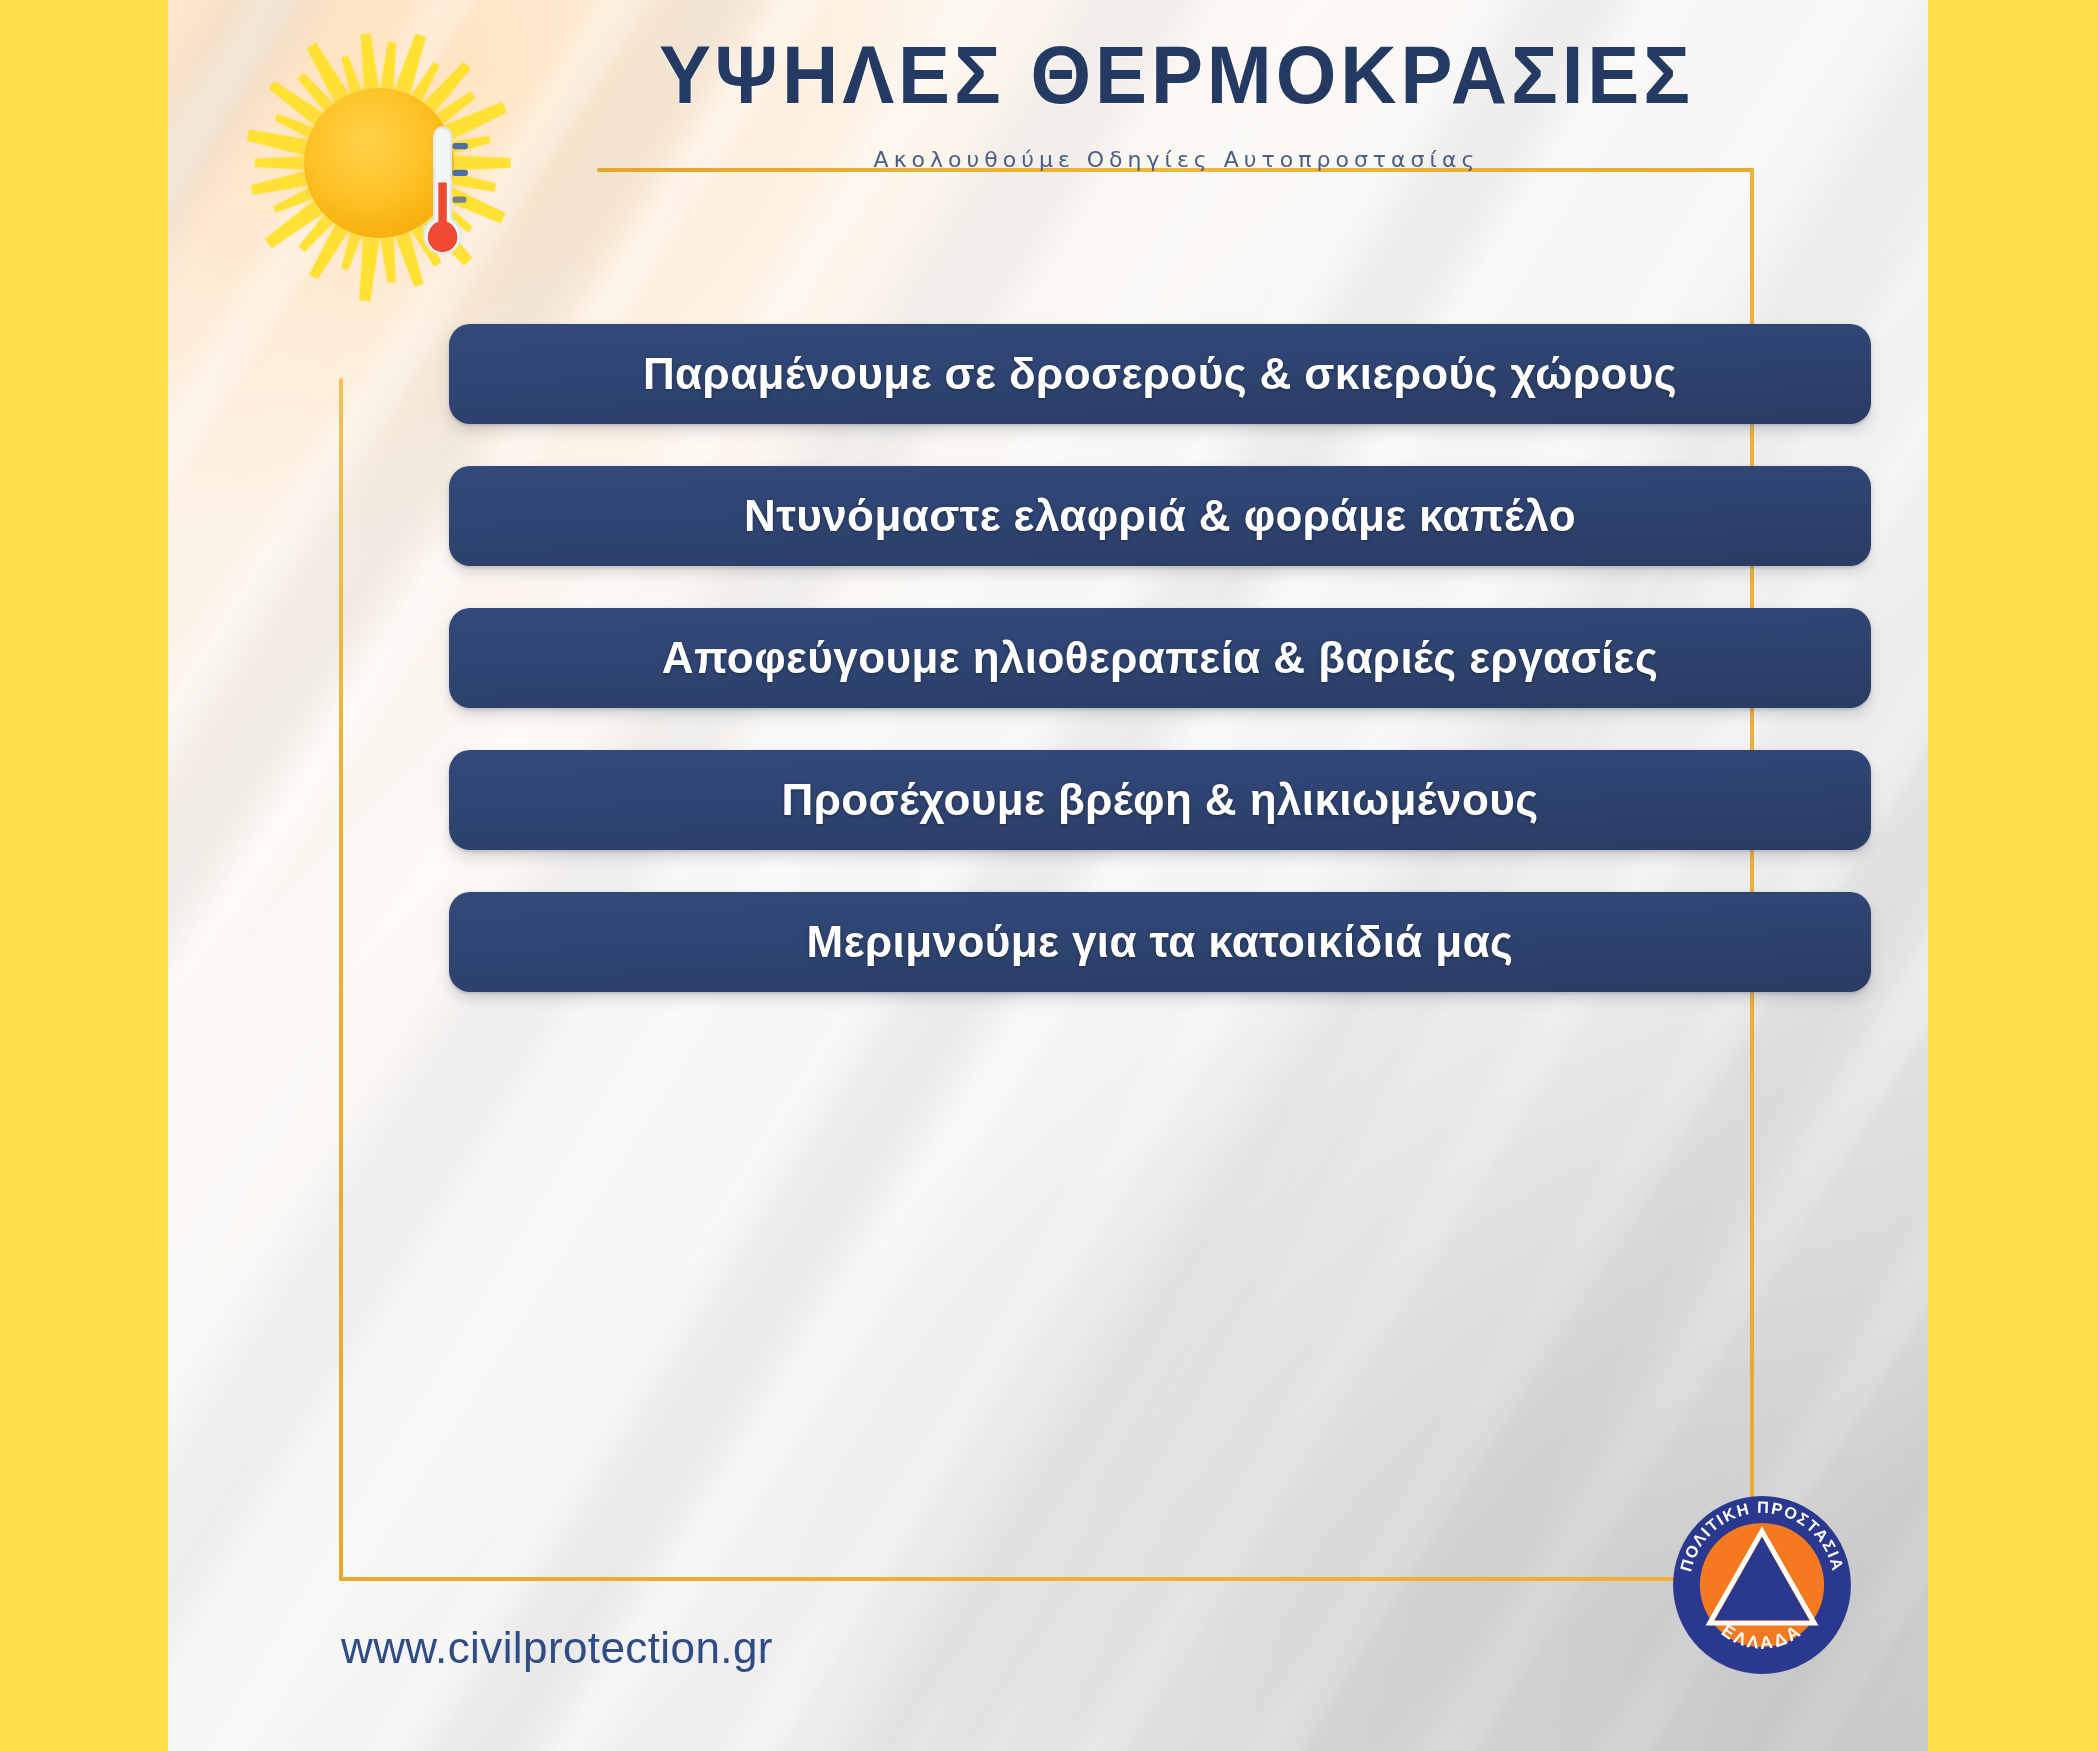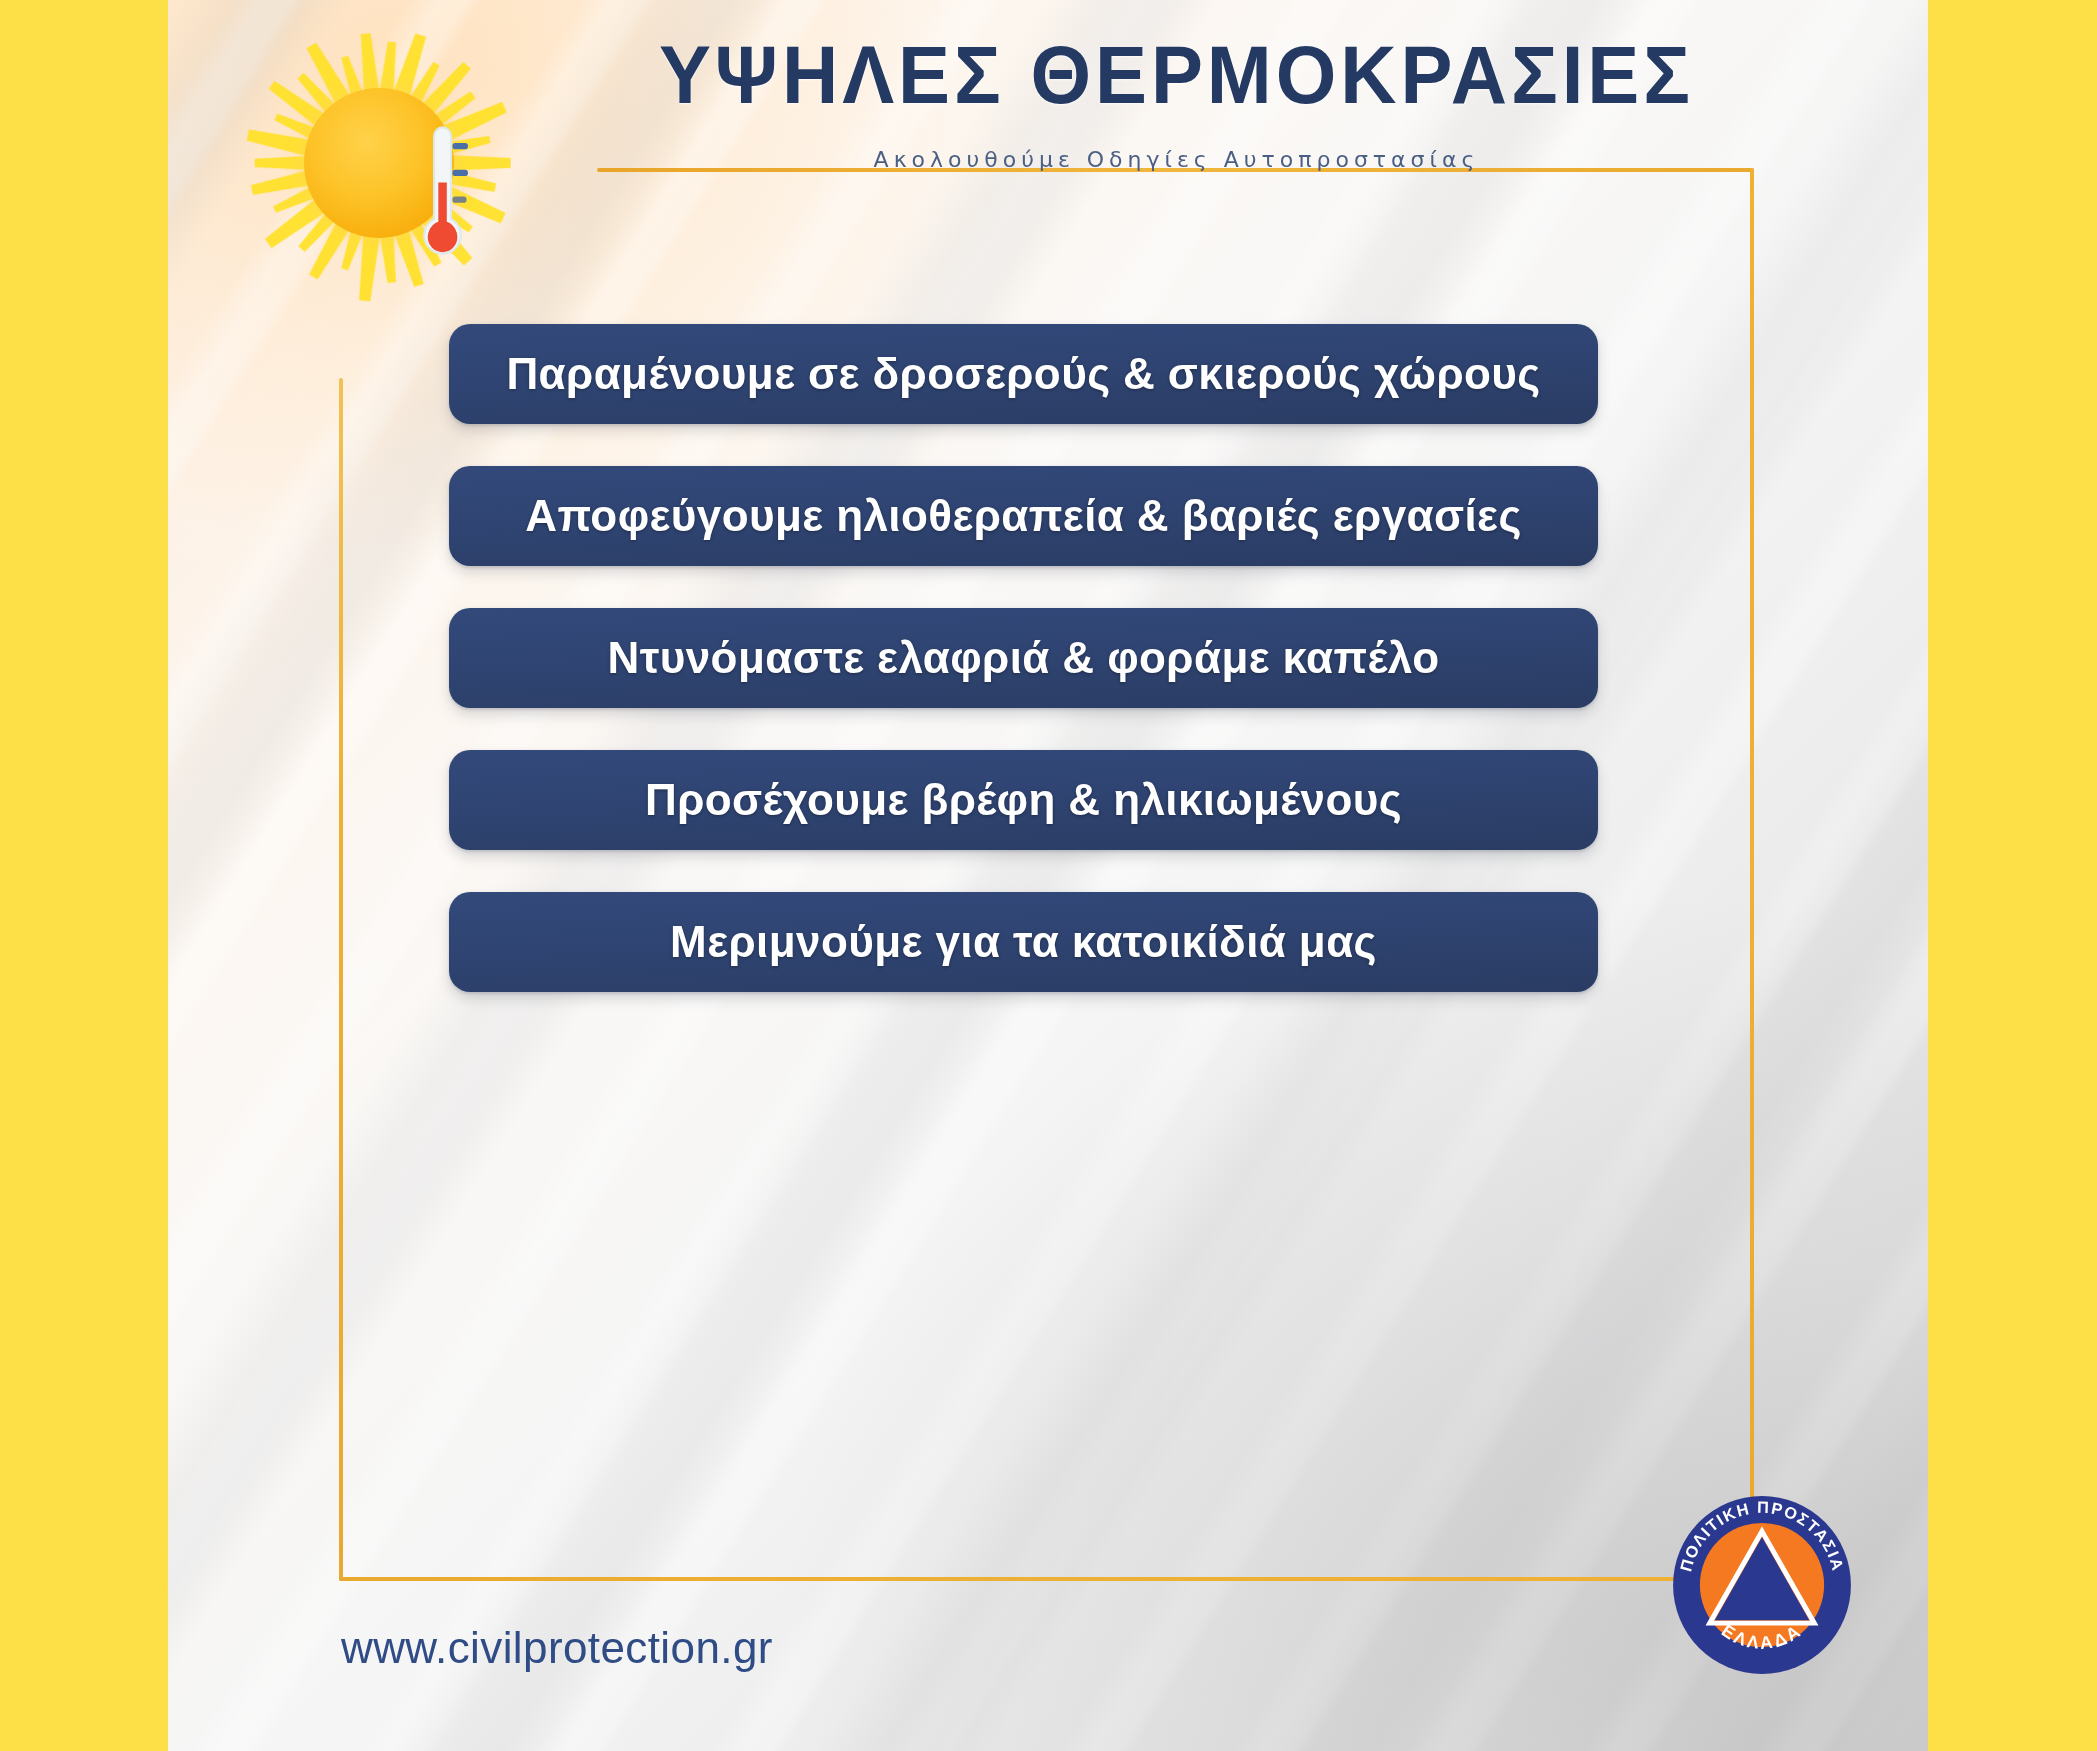--- a/index.html
+++ b/index.html
@@ -184,21 +184,21 @@
 
   
   .pills {
     position: absolute;
     left: 449px;
     top: 324px;
     width: 1243px;
   }
   .pill {
     position: relative;
-    width: 1149px;
+    width: 1422px;
     height: 100px;
     margin-bottom: 42px;
     border-radius: 21px;
     background: linear-gradient(178deg, #32497a 0%, #2f4472 45%, #2a3c63 100%);
     box-shadow: 0 7px 12.7px rgba(90,95,110,0.22),
                 0 1.4px 2.8px rgba(60,70,90,0.18);
     display: flex;
     align-items: center;
     justify-content: center;
     box-sizing: border-box;
@@ -364,24 +364,24 @@
   <div class="header">
     <div class="title">ΥΨΗΛΕΣ ΘΕΡΜΟΚΡΑΣΙΕΣ</div>
     <div class="subtitle">Ακολουθούμε Οδηγίες Αυτοπροστασίας</div>
   </div>
 
   <div class="pills">
     <div class="pill">
       <span class="pill-text">Παραμένουμε σε δροσερούς &amp; σκιερούς χώρους</span>
     </div>
     <div class="pill">
-      <span class="pill-text">Αποφεύγουμε ηλιοθεραπεία &amp; βαριές εργασίες</span>
+      <span class="pill-text">Ντυνόμαστε ελαφριά &amp; φοράμε καπέλο</span>
     </div>
     <div class="pill">
-      <span class="pill-text">Ντυνόμαστε ελαφριά &amp; φοράμε καπέλο</span>
+      <span class="pill-text">Αποφεύγουμε ηλιοθεραπεία &amp; βαριές εργασίες</span>
     </div>
     <div class="pill">
       <span class="pill-text">Προσέχουμε βρέφη &amp; ηλικιωμένους</span>
     </div>
     <div class="pill">
       <span class="pill-text">Μεριμνούμε για τα κατοικίδιά μας</span>
     </div>
   </div>
 
   <div class="site-url">www.civilprotection.gr</div>

